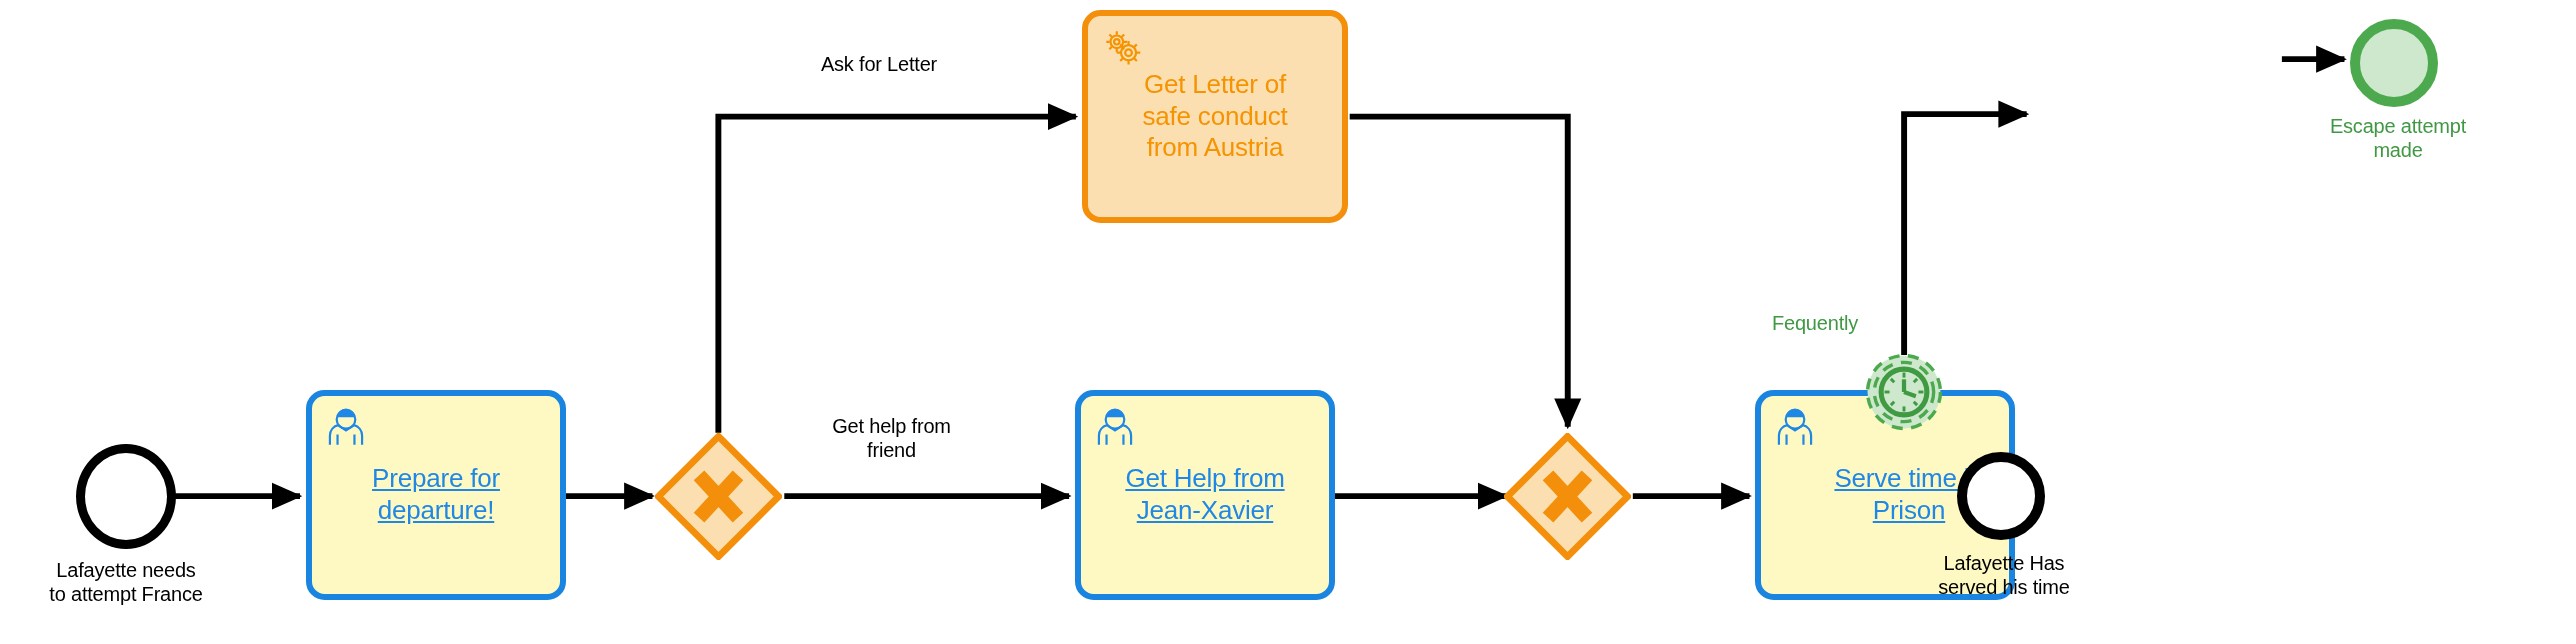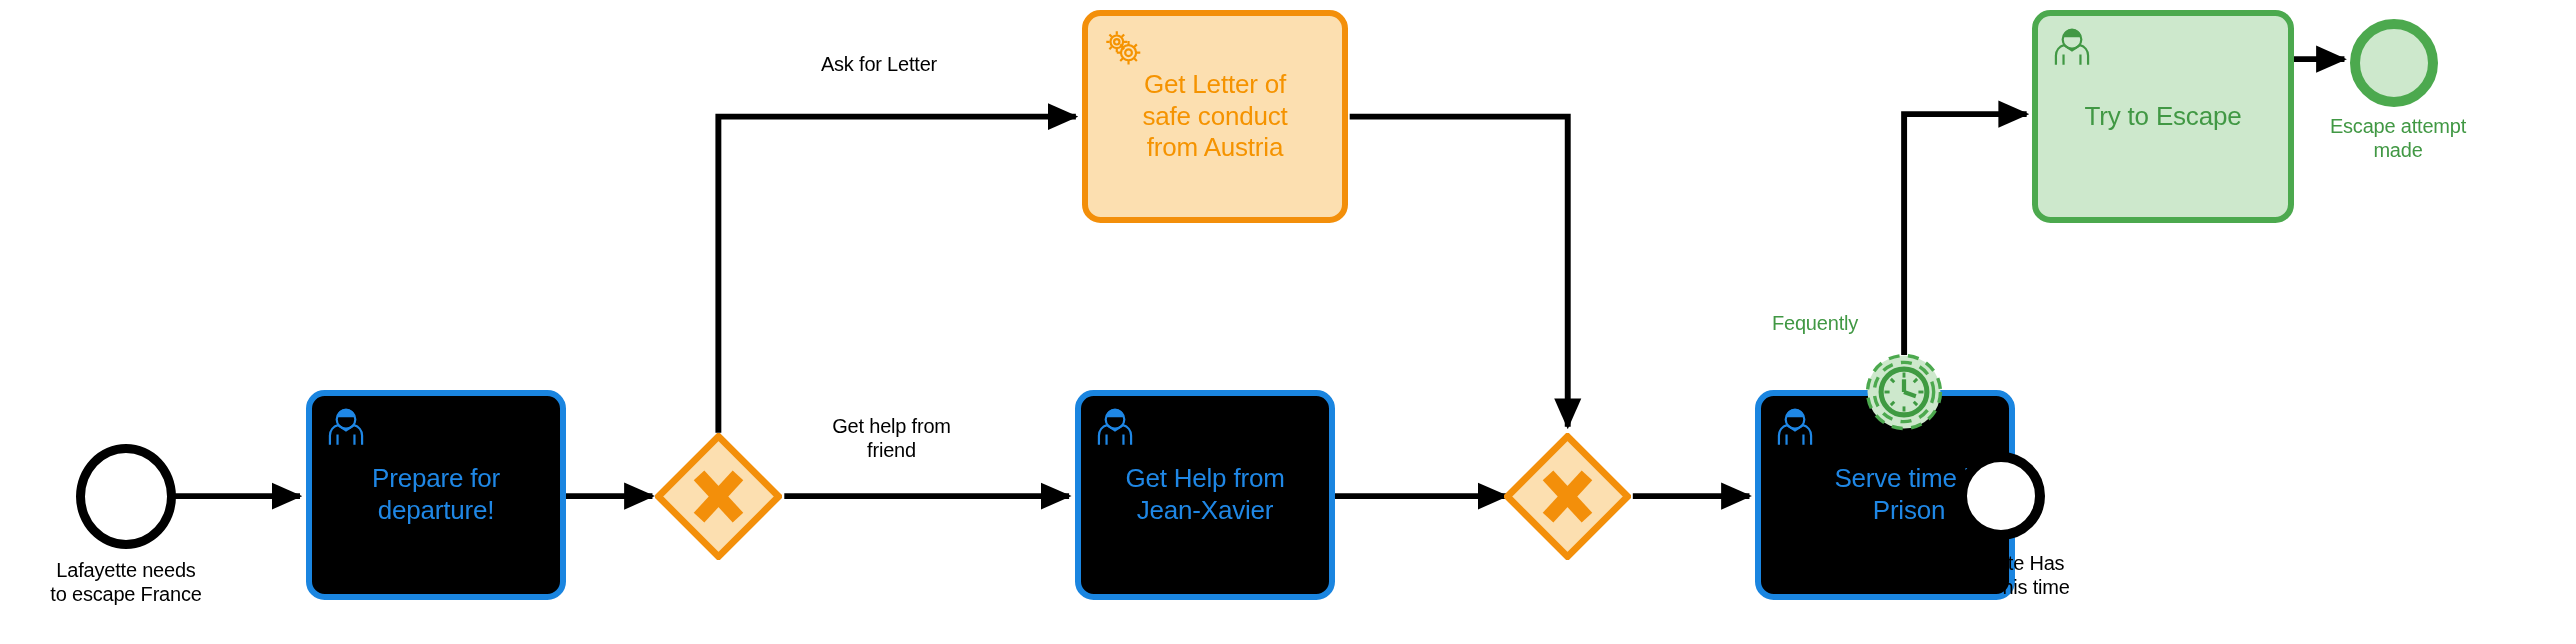--- a/index.html
+++ b/index.html
@@ -5,21 +5,21 @@
   html,body{margin:0;padding:0;background:#ffffff;}
   body{font-family:"Liberation Sans",sans-serif;}
   #canvas{position:relative;width:2576px;height:644px;background:#ffffff;overflow:hidden;}
   #svg-layer{position:absolute;left:0;top:0;width:2576px;height:644px;}
   .node{position:absolute;box-sizing:border-box;}
 
   
   .task{border-radius:18.6px;border-width:6px;border-style:solid;display:flex;
         align-items:center;justify-content:center;text-align:center;
         font-size:26px;line-height:1.22;letter-spacing:-0.2px;}
-  .task.blue{background:#000000;border-color:#1a85e0;color:#1f87e5;}
+  .task.blue{background:#fef9c3;border-color:#1a85e0;color:#1f87e5;text-decoration:underline;}
   .task.orange{background:#fcdfb0;border-color:#f38f0a;color:#f59300;}
   .task.green{background:#cde8cc;border-color:#4ca94e;color:#419844;}
   .task-label{padding:0 8.5px;width:100%;}
 
   .task-icon{position:absolute;left:12px;top:8.5px;width:44px;height:44px;}
 
   
   .gateway{width:127px;height:127px;}
 
   
@@ -65,21 +65,21 @@
       <path d="M2227,587 L2310,587"></path>
 
       <path d="M2253,420 L2253,135 L2398,135"></path>
 
       <path d="M2700,70 L2774,70"></path>
     </g>
   </svg>
 
   <div class="node event" style="left:76px;top:444px;width:100px;height:105px;border:9.3px solid #000000;background:#ffffff;"></div>
   <div class="lbl black" style="left:12px;top:558px;width:228px;">Lafayette needs
-to escape France</div>
+to attempt France</div>
 
   <div class="node task blue" style="left:306px;top:390px;width:260px;height:210px;">
     <span class="task-icon">
       <svg viewBox="0 0 52 52" width="44" height="44">
         <path d="M26 6 a11 11 0 0 1 11 11 a11 11 0 0 1 -11 11 a11 11 0 0 1 -11 -11 a11 11 0 0 1 11 -11 z" fill="none" stroke="#1f87e5" stroke-width="2.6"></path>
         <path d="M15.5 14.5 a10.5 10.5 0 0 1 21 0 z" fill="#1f87e5"></path>
         <path d="M7 47 L7 36 a13 13 0 0 1 9.5 -12.2 L26 30 L35.5 23.8 A13 13 0 0 1 45 36 L45 47" fill="none" stroke="#1f87e5" stroke-width="2.6"></path>
         <path d="M16 35 L16 47 M36 35 L36 47" stroke="#1f87e5" stroke-width="2.6" fill="none"></path>
       </svg>
     </span>
@@ -175,31 +175,20 @@
       </g>
       <g stroke="#3f9a42" stroke-width="5" stroke-linecap="butt" fill="none">
         <line x1="46" y1="46" x2="46" y2="31"></line>
         <line x1="46" y1="46" x2="60" y2="51"></line>
       </g>
     </svg>
   </div>
 
   <div class="lbl green" style="left:1772px;top:311px;width:211px;text-align:left;">Fequently</div>
 
-  <div class="node task green" style="left:2032px;top:10px;width:262px;height:213px;">
-    <span class="task-icon">
-      <svg viewBox="0 0 52 52" width="44" height="44">
-        <path d="M26 6 a11 11 0 0 1 11 11 a11 11 0 0 1 -11 11 a11 11 0 0 1 -11 -11 a11 11 0 0 1 11 -11 z" fill="none" stroke="#419844" stroke-width="2.6"></path>
-        <path d="M15.5 14.5 a10.5 10.5 0 0 1 21 0 z" fill="#419844"></path>
-        <path d="M7 47 L7 36 a13 13 0 0 1 9.5 -12.2 L26 30 L35.5 23.8 A13 13 0 0 1 45 36 L45 47" fill="none" stroke="#419844" stroke-width="2.6"></path>
-        <path d="M16 35 L16 47 M36 35 L36 47" stroke="#419844" stroke-width="2.6" fill="none"></path>
-      </svg>
-    </span>
-    <span class="task-label" style="white-space:pre-line;">Try to Escape</span>
-  </div>
 
   <div class="node event" style="left:2350px;top:18.6px;width:88px;height:88px;border:10px solid #4ca94e;background:#cde8cc;"></div>
   <div class="lbl green" style="left:2284px;top:114px;width:228px;text-align:center;">Escape attempt
 made</div>
 
   <div class="node event" style="left:1957px;top:452px;width:88px;height:88px;border:10px solid #000000;background:#ffffff;"></div>
   <div class="lbl black" style="left:1890px;top:551px;width:228px;">Lafayette Has
 served his time</div>
 
 </div>

